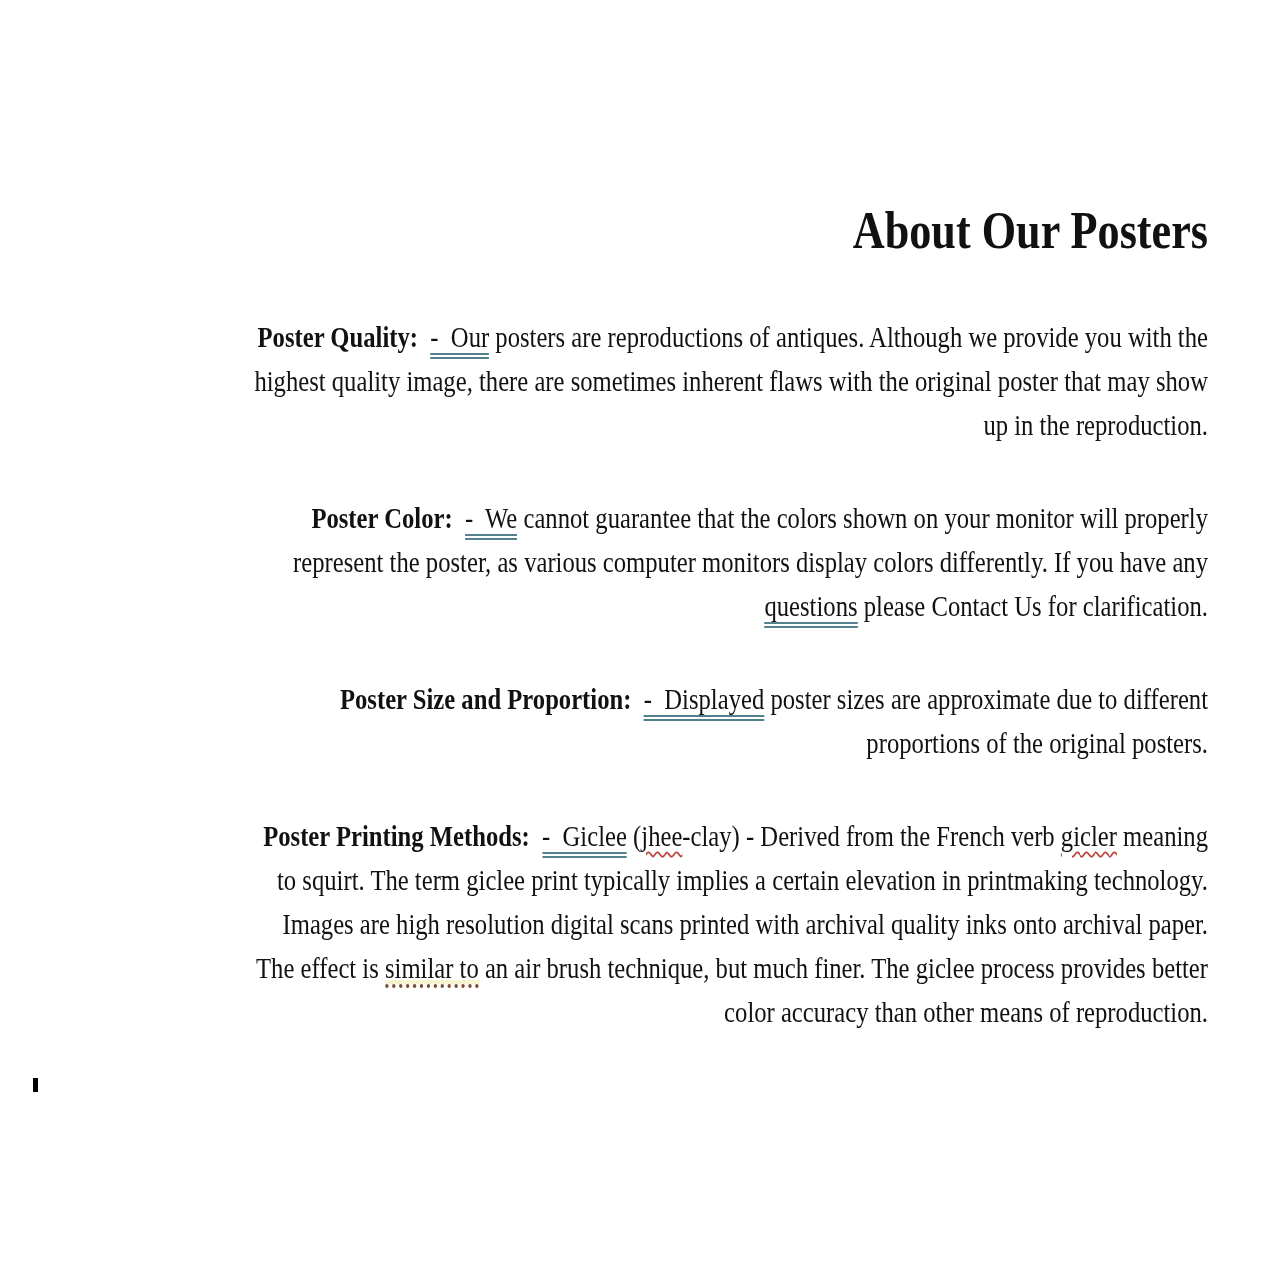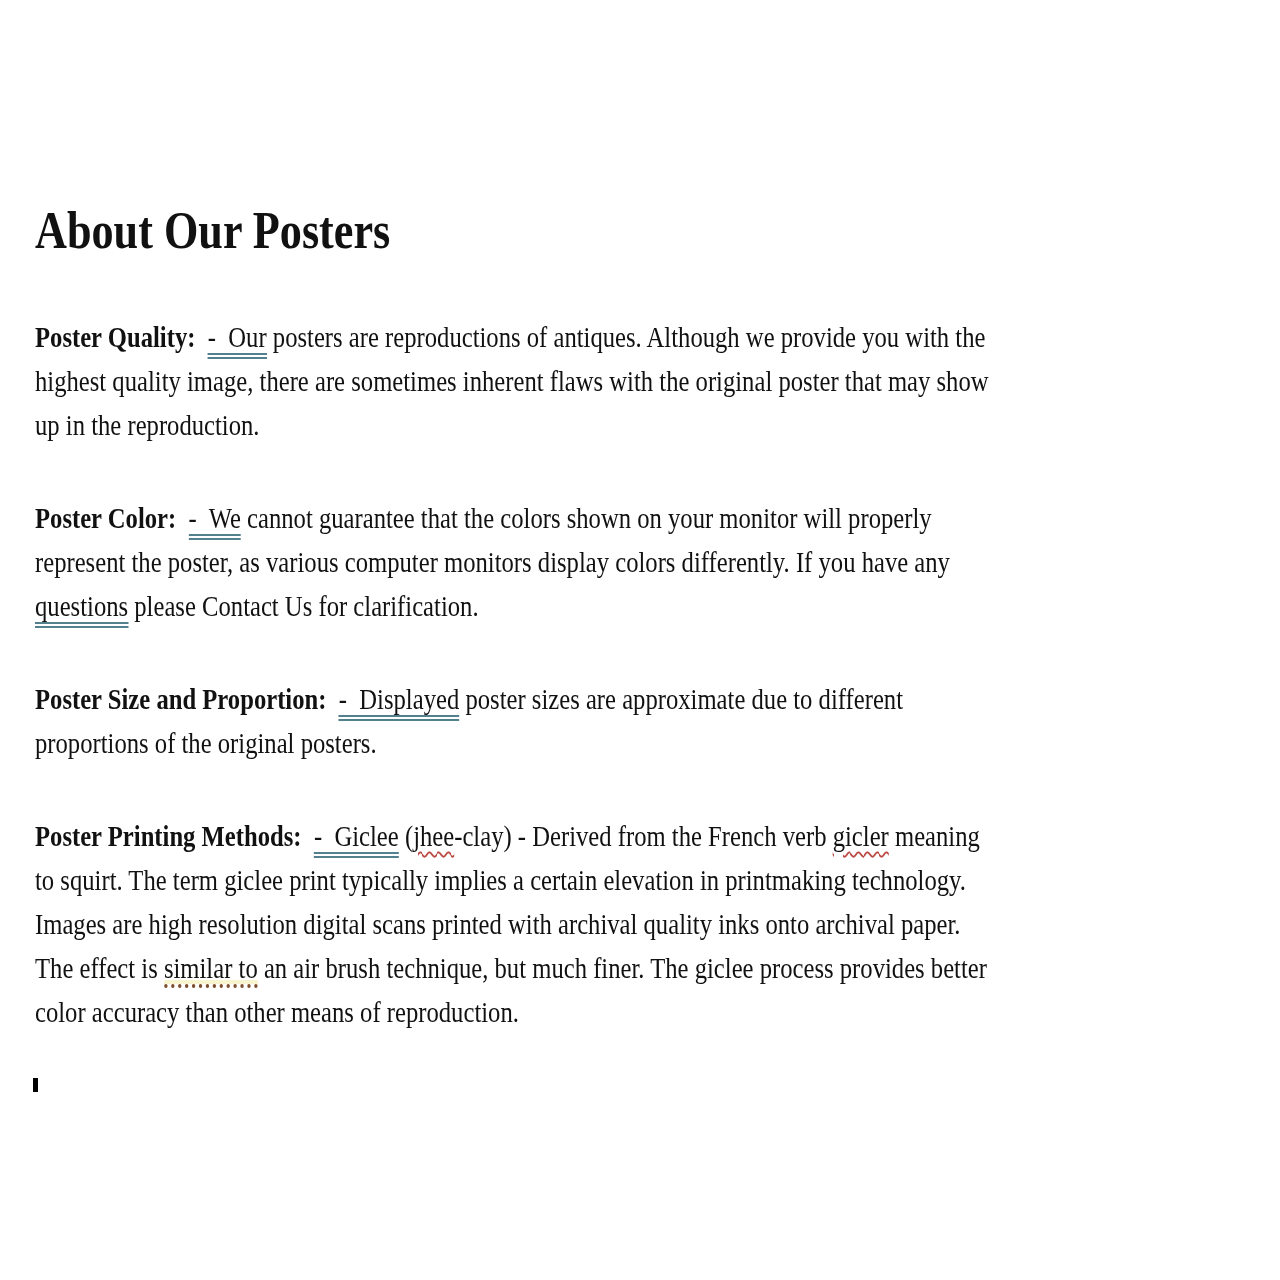--- a/index.html
+++ b/index.html
@@ -12,20 +12,21 @@
     height: 1280px;
     font-family: "Liberation Serif", serif;
     color: #111111;
     overflow: hidden;
   }
   .page {
     position: relative;
     width: 1280px;
     height: 1280px;
     background: var(--background, #ffffff);
+    text-align: right;
   }
   
   .content {
     position: absolute;
     left: 35px;
     top: 202px;
     width: 1380px;
     transform: scaleX(0.85);
     transform-origin: left top;
   }

